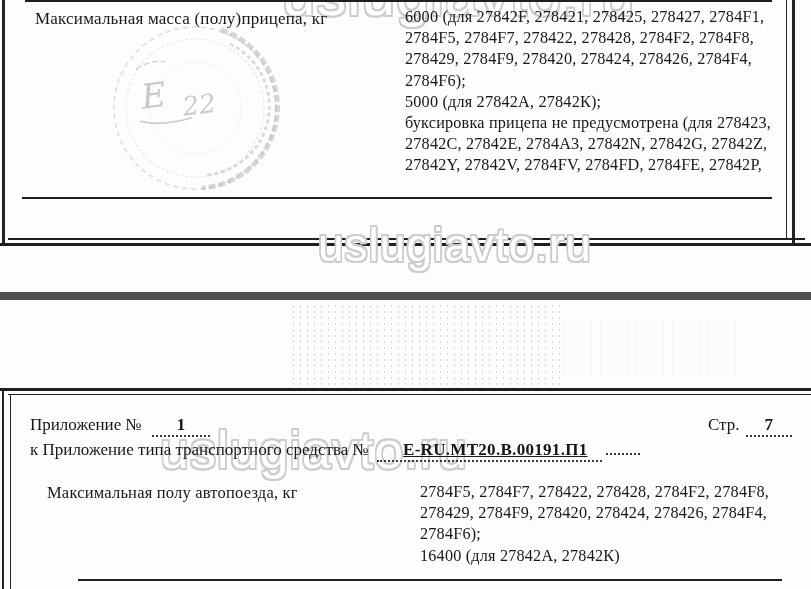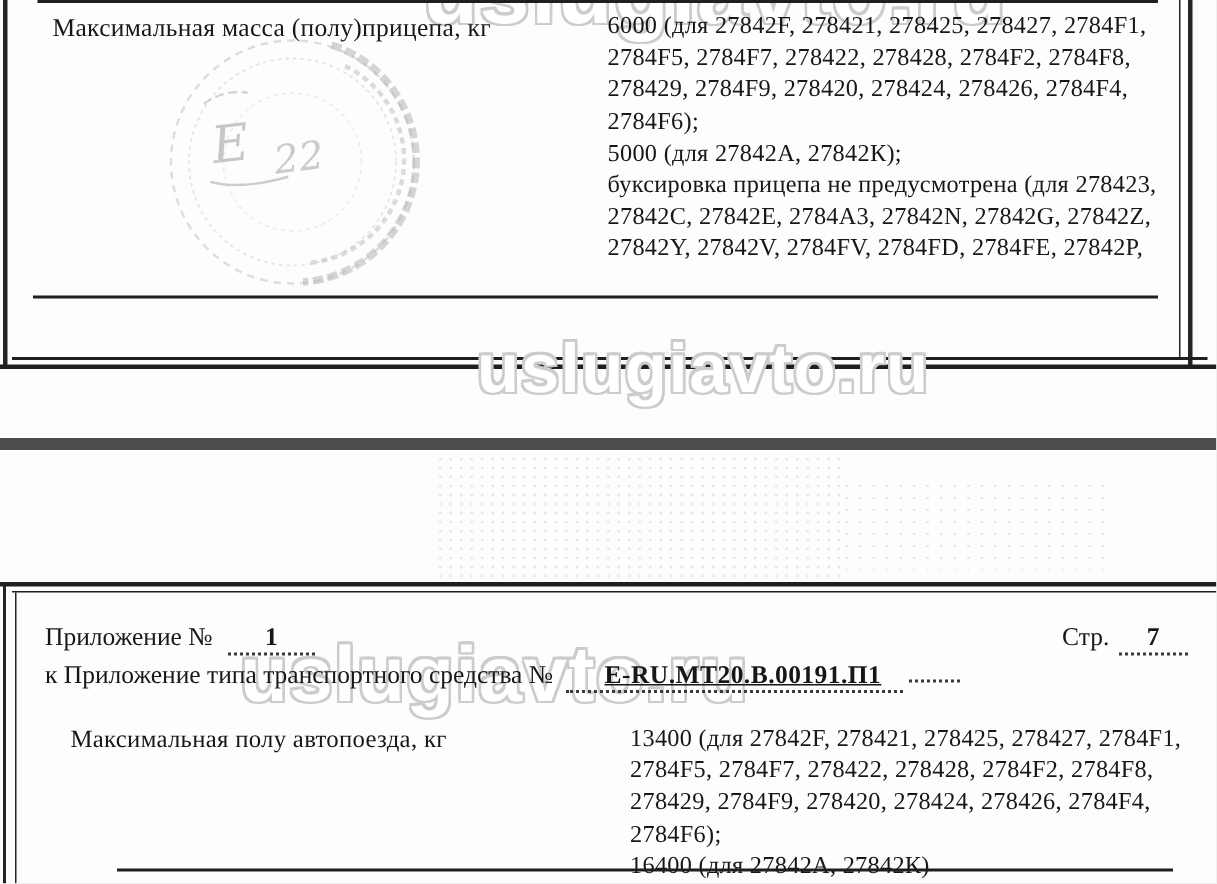--- a/index.html
+++ b/index.html
@@ -10,21 +10,21 @@
     color:#171717;
   }
   .abs{position:absolute;}
   
   .hline{position:absolute;background:#1f1f1f;}
   .vline{position:absolute;background:#242424;}
   
   .wm{
     position:absolute;
     font-family:"Liberation Sans","DejaVu Sans",sans-serif;
-    font-weight:bold;letter-spacing:1px;color:#ffffff;
+    font-weight:normal;letter-spacing:1px;color:#ffffff;
     text-shadow:-1.6px -1.6px 0 #cccccc,1.6px -1.6px 0 #cccccc,
                 -1.6px 1.6px 0 #cccccc,1.6px 1.6px 0 #cccccc,
                 0 -1.6px 0 #cccccc,0 1.6px 0 #cccccc,
                 -1.6px 0 0 #cccccc,1.6px 0 0 #cccccc;
     pointer-events:none;white-space:nowrap;
   }
   
   .cell-label{position:absolute;font-size:17px;letter-spacing:.2px;white-space:nowrap;}
   .value-col{position:absolute;font-size:16.2px;letter-spacing:.2px;}
   .value-col .val-line{height:21.2px;line-height:21.2px;white-space:nowrap;}
@@ -128,21 +128,20 @@
     <div class="hdr-line" style="left:30px;top:140px;">
       <span>к Приложение типа транспортного средства №</span>
       <span class="blank" style="padding:0 14px 0 26px;margin-left:4px;">
         <b class="bold-num">E-RU.MT20.B.00191.П1</b>
       </span>
       <span class="blank" style="width:34px;"></span>
     </div>
 
     <div class="cell-label" style="left:47px;top:183px;font-size:16.5px;">Максимальная полу автопоезда, кг</div>
     <div class="value-col" style="left:420px;top:182px;width:380px;line-height:20.6px;">
-        <div class="val-line">13400 (для 27842F, 278421, 278425, 278427, 2784F1,</div>
         <div class="val-line">2784F5, 2784F7, 278422, 278428, 2784F2, 2784F8,</div>
         <div class="val-line">278429, 2784F9, 278420, 278424, 278426, 2784F4,</div>
         <div class="val-line">2784F6);</div>
         <div class="val-line">16400 (для 27842A,  27842К)</div>
       </div>
 
     <div class="hline" style="left:78px;top:279px;width:704px;height:2px;"></div>
   </div>
 
 </div>

